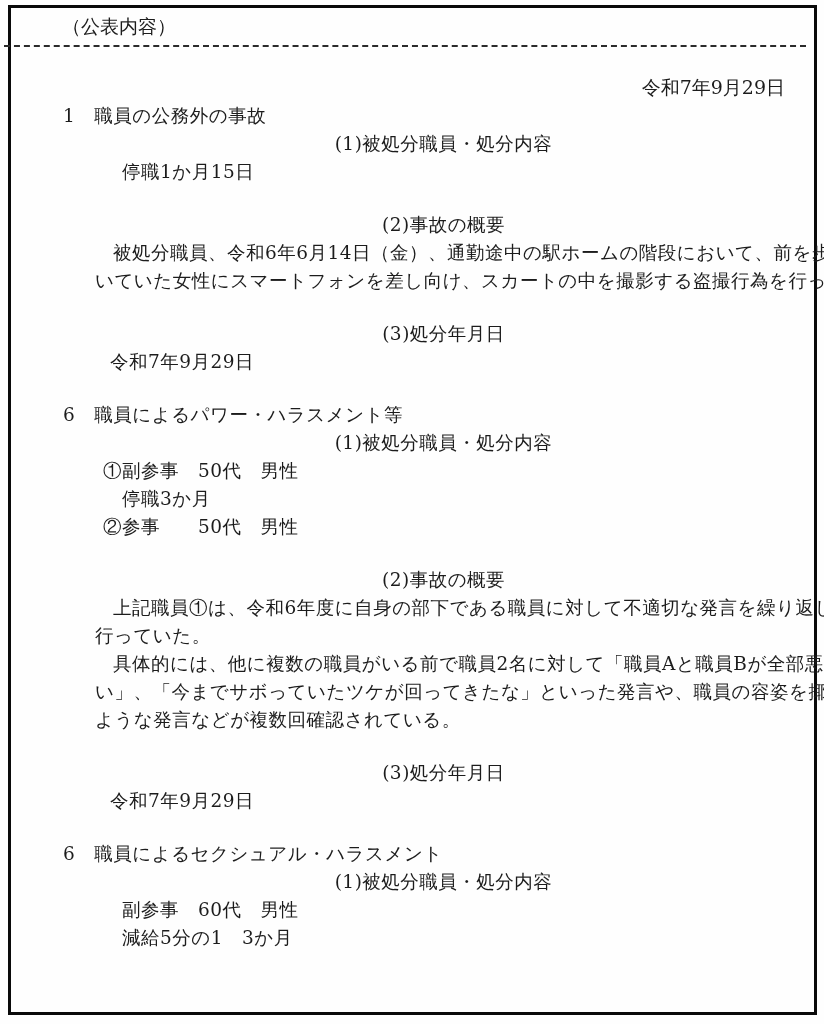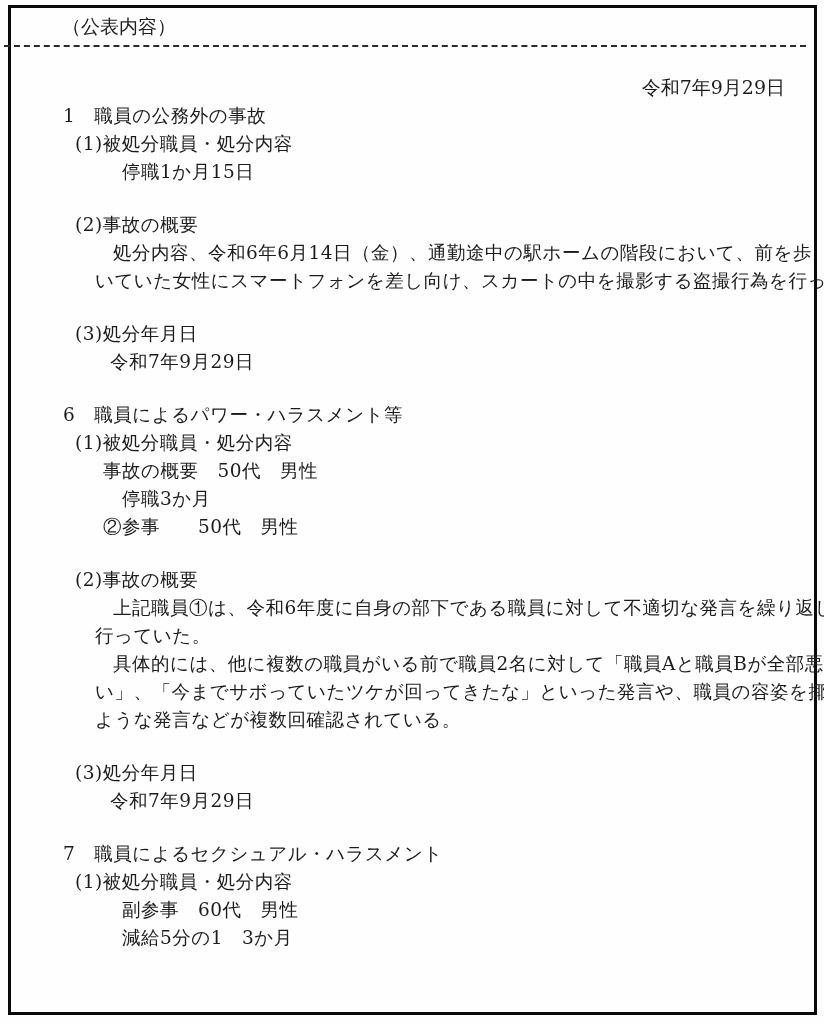--- a/index.html
+++ b/index.html
@@ -59,55 +59,55 @@
     right: 12px;
   }
   .line {
     font-size: 18.5px;
     line-height: 28px;
     white-space: pre;
     letter-spacing: 0.5px;
   }
   .line.gap { margin-top: 25px; }
   .line.section-heading { padding-left: 53px; }
-  .line.sub-heading     { padding-left: 65px; }
+  .line.sub-heading     { padding-left: 65px; text-align: center; }
   .line.detail          { padding-left: 112px; }
   .line.numbered-detail { padding-left: 93px; }
   .line.para-first      { padding-left: 103px; }
   .line.para            { padding-left: 85px; }
   .line.date            { padding-left: 100px; }
 </style>
 </head>
 <body>
 
 <div class="page">
   <div class="frame"></div>
   <div class="header-note">（公表内容）</div>
   <div class="dashed-rule"></div>
   <div class="doc-date">令和7年9月29日</div>
   <div class="doc-lines">
       <div class="line section-heading">1　職員の公務外の事故</div>
       <div class="line sub-heading">(1)被処分職員・処分内容</div>
       <div class="line detail">停職1か月15日</div>
       <div class="line sub-heading gap">(2)事故の概要</div>
-      <div class="line para-first">処分内容、令和6年6月14日（金）、通勤途中の駅ホームの階段において、前を歩</div>
+      <div class="line para-first">被処分職員、令和6年6月14日（金）、通勤途中の駅ホームの階段において、前を歩</div>
       <div class="line para">いていた女性にスマートフォンを差し向け、スカートの中を撮影する盗撮行為を行った。</div>
       <div class="line sub-heading gap">(3)処分年月日</div>
       <div class="line date">令和7年9月29日</div>
       <div class="line section-heading gap">6　職員によるパワー・ハラスメント等</div>
       <div class="line sub-heading">(1)被処分職員・処分内容</div>
-      <div class="line numbered-detail">事故の概要　50代　男性</div>
+      <div class="line numbered-detail">①副参事　50代　男性</div>
       <div class="line detail">停職3か月</div>
       <div class="line numbered-detail">②参事　　50代　男性</div>
       <div class="line sub-heading gap">(2)事故の概要</div>
       <div class="line para-first">上記職員①は、令和6年度に自身の部下である職員に対して不適切な発言を繰り返し</div>
       <div class="line para">行っていた。</div>
       <div class="line para-first">具体的には、他に複数の職員がいる前で職員2名に対して「職員Aと職員Bが全部悪</div>
       <div class="line para">い」、「今までサボっていたツケが回ってきたな」といった発言や、職員の容姿を揶揄する</div>
       <div class="line para">ような発言などが複数回確認されている。</div>
       <div class="line sub-heading gap">(3)処分年月日</div>
       <div class="line date">令和7年9月29日</div>
-      <div class="line section-heading gap">7　職員によるセクシュアル・ハラスメント</div>
+      <div class="line section-heading gap">6　職員によるセクシュアル・ハラスメント</div>
       <div class="line sub-heading">(1)被処分職員・処分内容</div>
       <div class="line detail">副参事　60代　男性</div>
       <div class="line detail">減給5分の1　3か月</div>
     </div>
 </div>
 
 </body></html>

